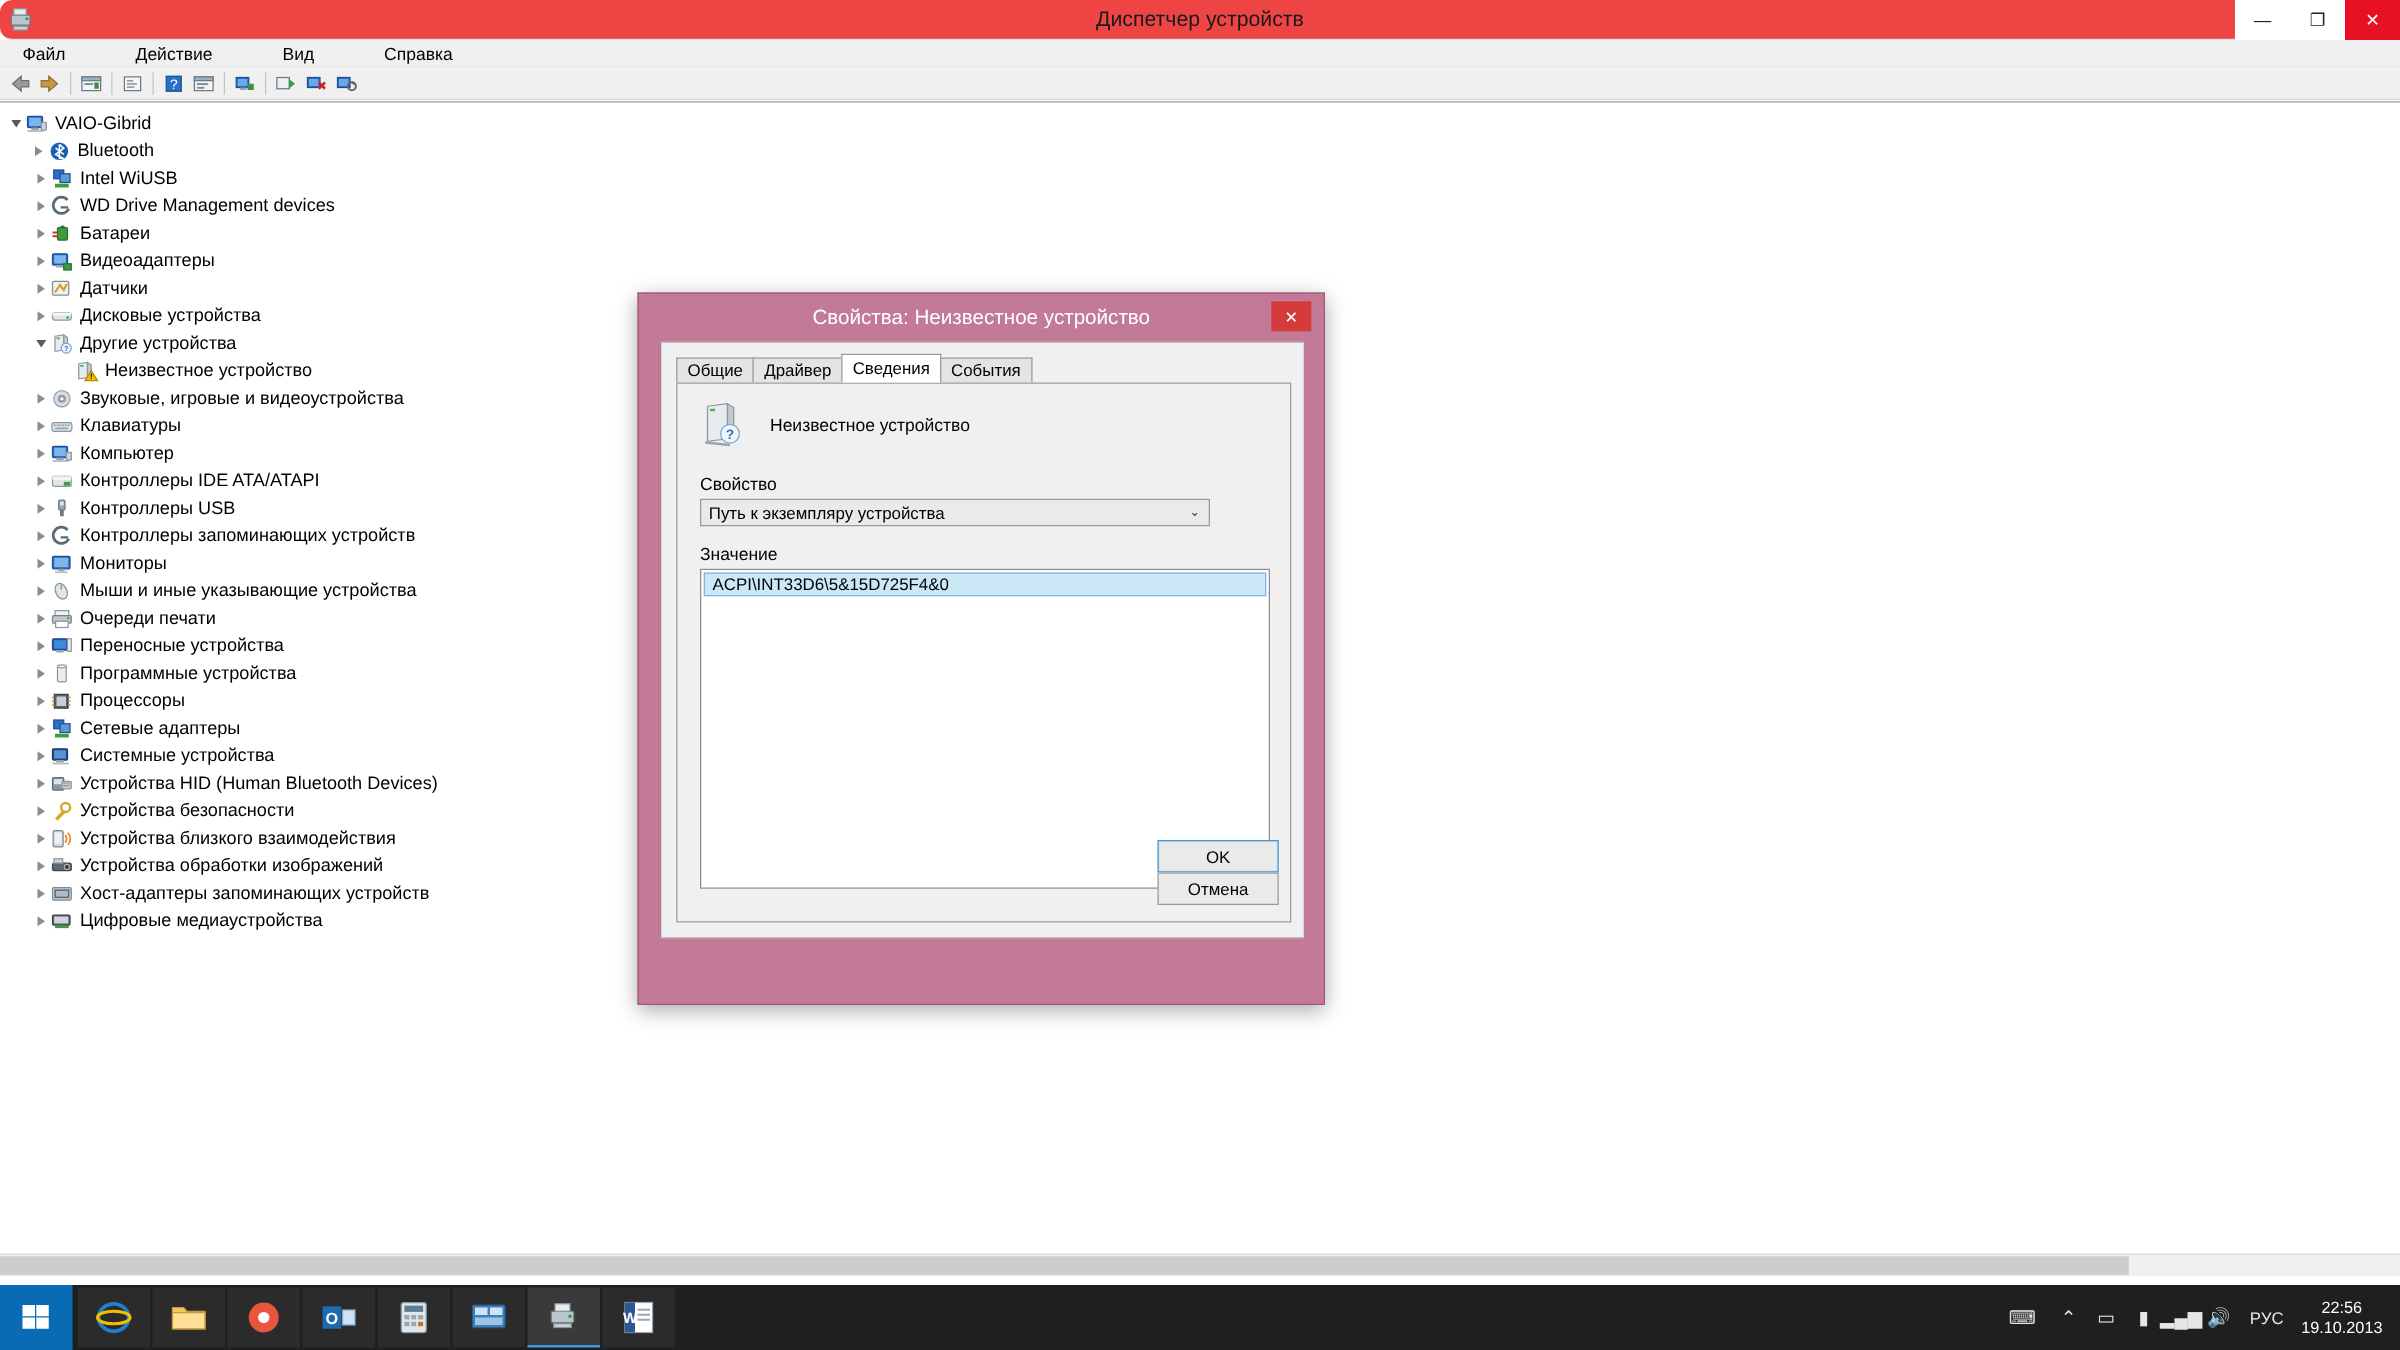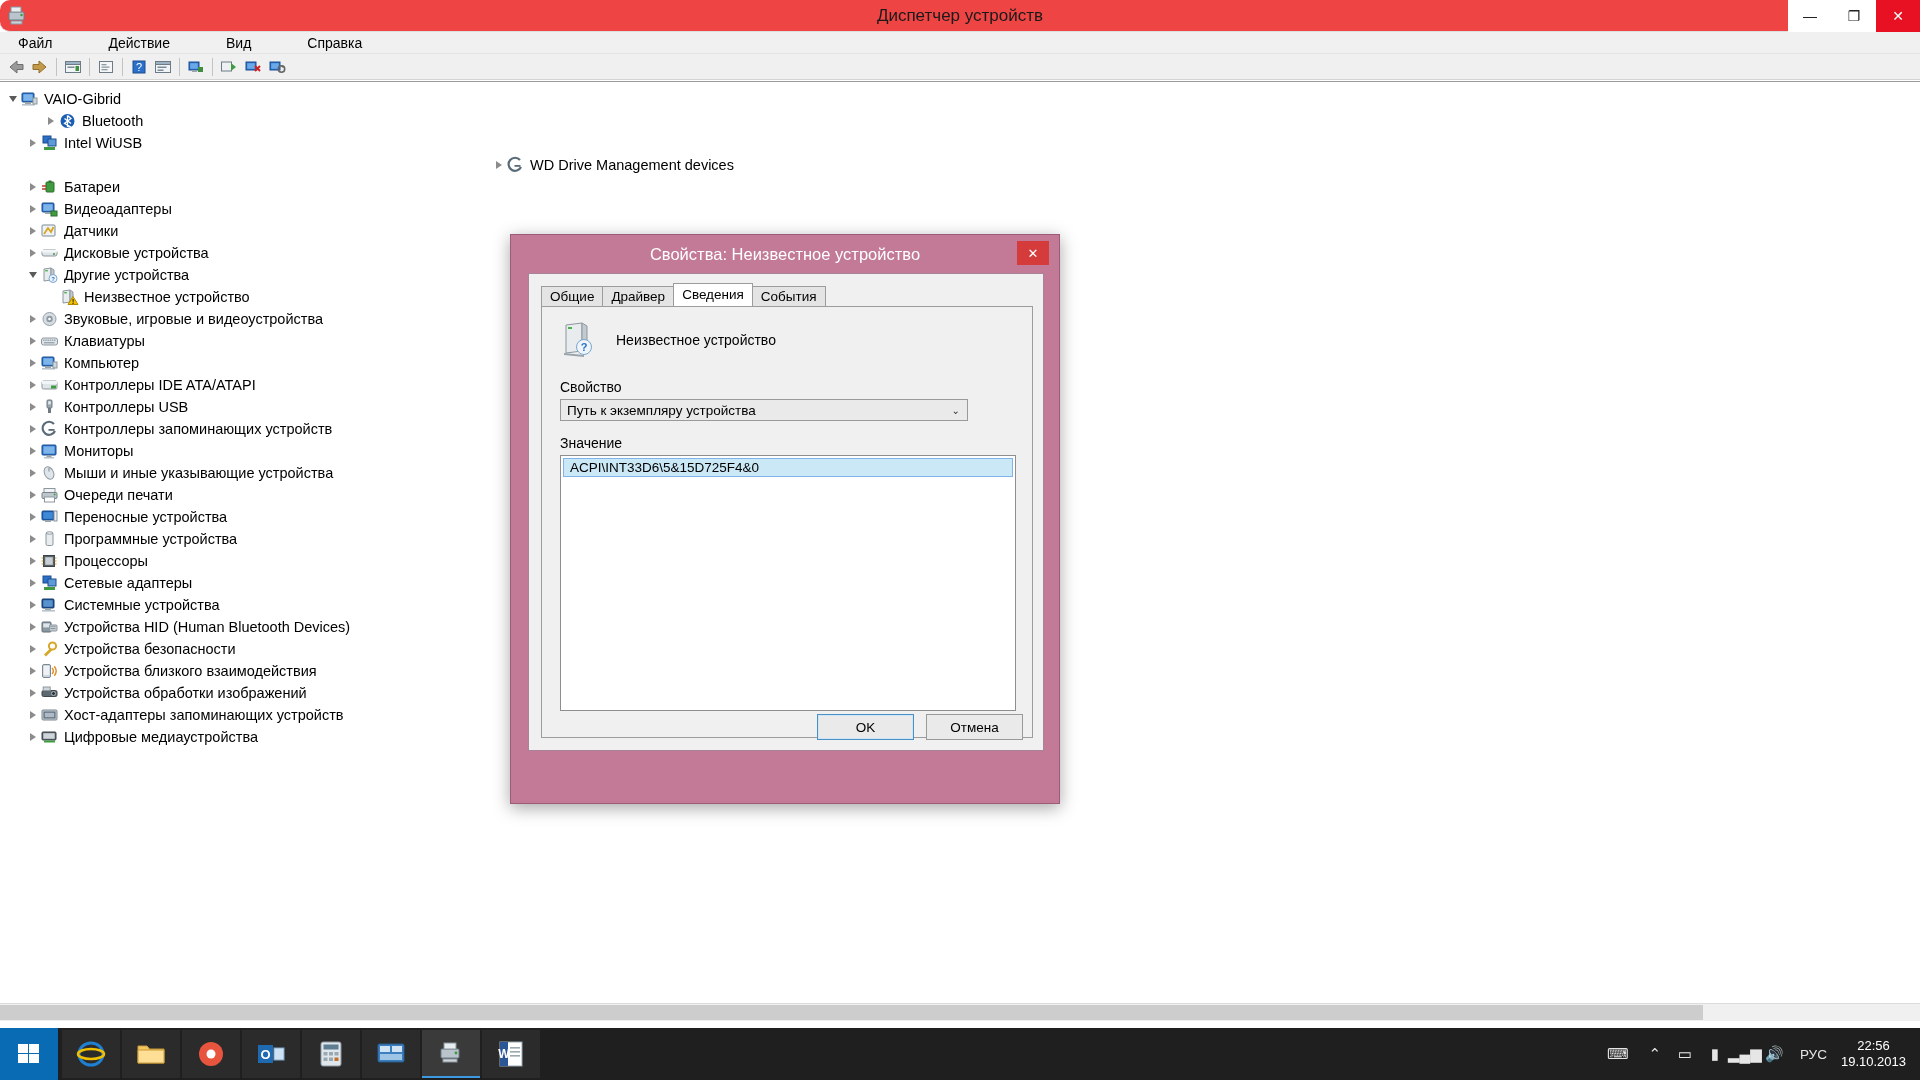--- a/index.html
+++ b/index.html
@@ -119,21 +119,21 @@
   .combo .ctext { font-size:13.5px; color:#000; padding-left:6px; }
   .combo .carrow { padding-right:7px; font-size:10px; color:#333; }
   .valuebox {
     position:absolute; left:18px; width:456px; height:256px;
     background:#ffffff; border:1px solid #8e8e8e;
   }
   .value-sel {
     margin:2px; padding:1px 6px; font-size:13.5px; color:#000;
     background:#cbe8f6; border:1px solid #7eb4ea;
   }
-  .dlg-buttons { position:absolute; right:20px; bottom:10px; display:flex; }
+  .dlg-buttons { position:absolute; right:20px; bottom:26px; display:flex;flex-direction:column; }
   .dbtn {
     width:97px; height:26px; font-size:13.5px; color:#000;
     background:#eaeaea; border:1px solid #9a9a9a;
     display:flex; align-items:center; justify-content:center; margin-left:12px;
   }
   .dbtn.default { border:1px solid #4a90c4; box-shadow: inset 0 0 0 1px #cfe6f7; }
 
   
   .hscroll {
     position:absolute; left:0; bottom:0; width:1920px; height:18px;
@@ -279,21 +279,21 @@
           </span>
           <span class="ticon"><svg width="19" height="18" viewBox="0 0 19 18">
               <rect x="2" y="3" width="12" height="9" rx="1" fill="#2a6fc9" stroke="#1d4f91"></rect>
               <rect x="3.3" y="4.2" width="9.4" height="6.6" fill="#7db5ea"></rect>
               <rect x="5" y="12" width="6" height="2" fill="#9aa4ab"></rect>
               <rect x="2" y="14" width="13" height="1.6" fill="#b9c2c8"></rect>
               <rect x="13" y="8" width="4" height="6" fill="#cfd6db" stroke="#8d979e"></rect>
             </svg></span>
           <span class="tlabel">VAIO-Gibrid</span>
         </div>
-        <div class="trow" style="padding-left: 44px;">
+        <div class="trow" style="padding-left: 24px;">
           <span class="twist">
             <i></i>
           </span>
           <span class="ticon"><svg width="19" height="18" viewBox="0 0 19 18">
               <circle cx="9.5" cy="9" r="7" fill="#1b5fb5"></circle>
               <path d="M9.5 3.5 L13 6.5 L6.5 11.5 L13 15 L9.5 14.5 L9.5 3.5" fill="none" stroke="#ffffff" stroke-width="1.3"></path>
               <path d="M6.5 6.5 L13 11.5" stroke="#ffffff" stroke-width="1.3" fill="none"></path>
             </svg></span>
           <span class="tlabel">Bluetooth</span>
         </div>
@@ -301,21 +301,21 @@
           <span class="twist">
             <i></i>
           </span>
           <span class="ticon"><svg width="19" height="18" viewBox="0 0 19 18">
               <rect x="3" y="2" width="8" height="7" fill="#2a6fc9" stroke="#1d4f91"></rect>
               <rect x="8" y="5" width="8" height="7" fill="#5f9ad8" stroke="#1d4f91"></rect>
               <rect x="4" y="13" width="11" height="3" fill="#3f9b3f"></rect>
             </svg></span>
           <span class="tlabel">Intel WiUSB</span>
         </div>
-        <div class="trow" style="padding-left: 26px; justify-content: center;">
+        <div class="trow" style="padding-left: 26px;">
           <span class="twist">
             <i></i>
           </span>
           <span class="ticon"><svg width="19" height="18" viewBox="0 0 19 18">
               <path d="M14 4 A6.5 6.5 0 1 0 15 11" fill="none" stroke="#5a6b78" stroke-width="2.2"></path>
               <path d="M8.5 9 h6 v1.8 h-6 z" fill="#5a6b78"></path>
             </svg></span>
           <span class="tlabel">WD Drive Management devices</span>
         </div>
         <div class="trow" style="padding-left: 26px;">

